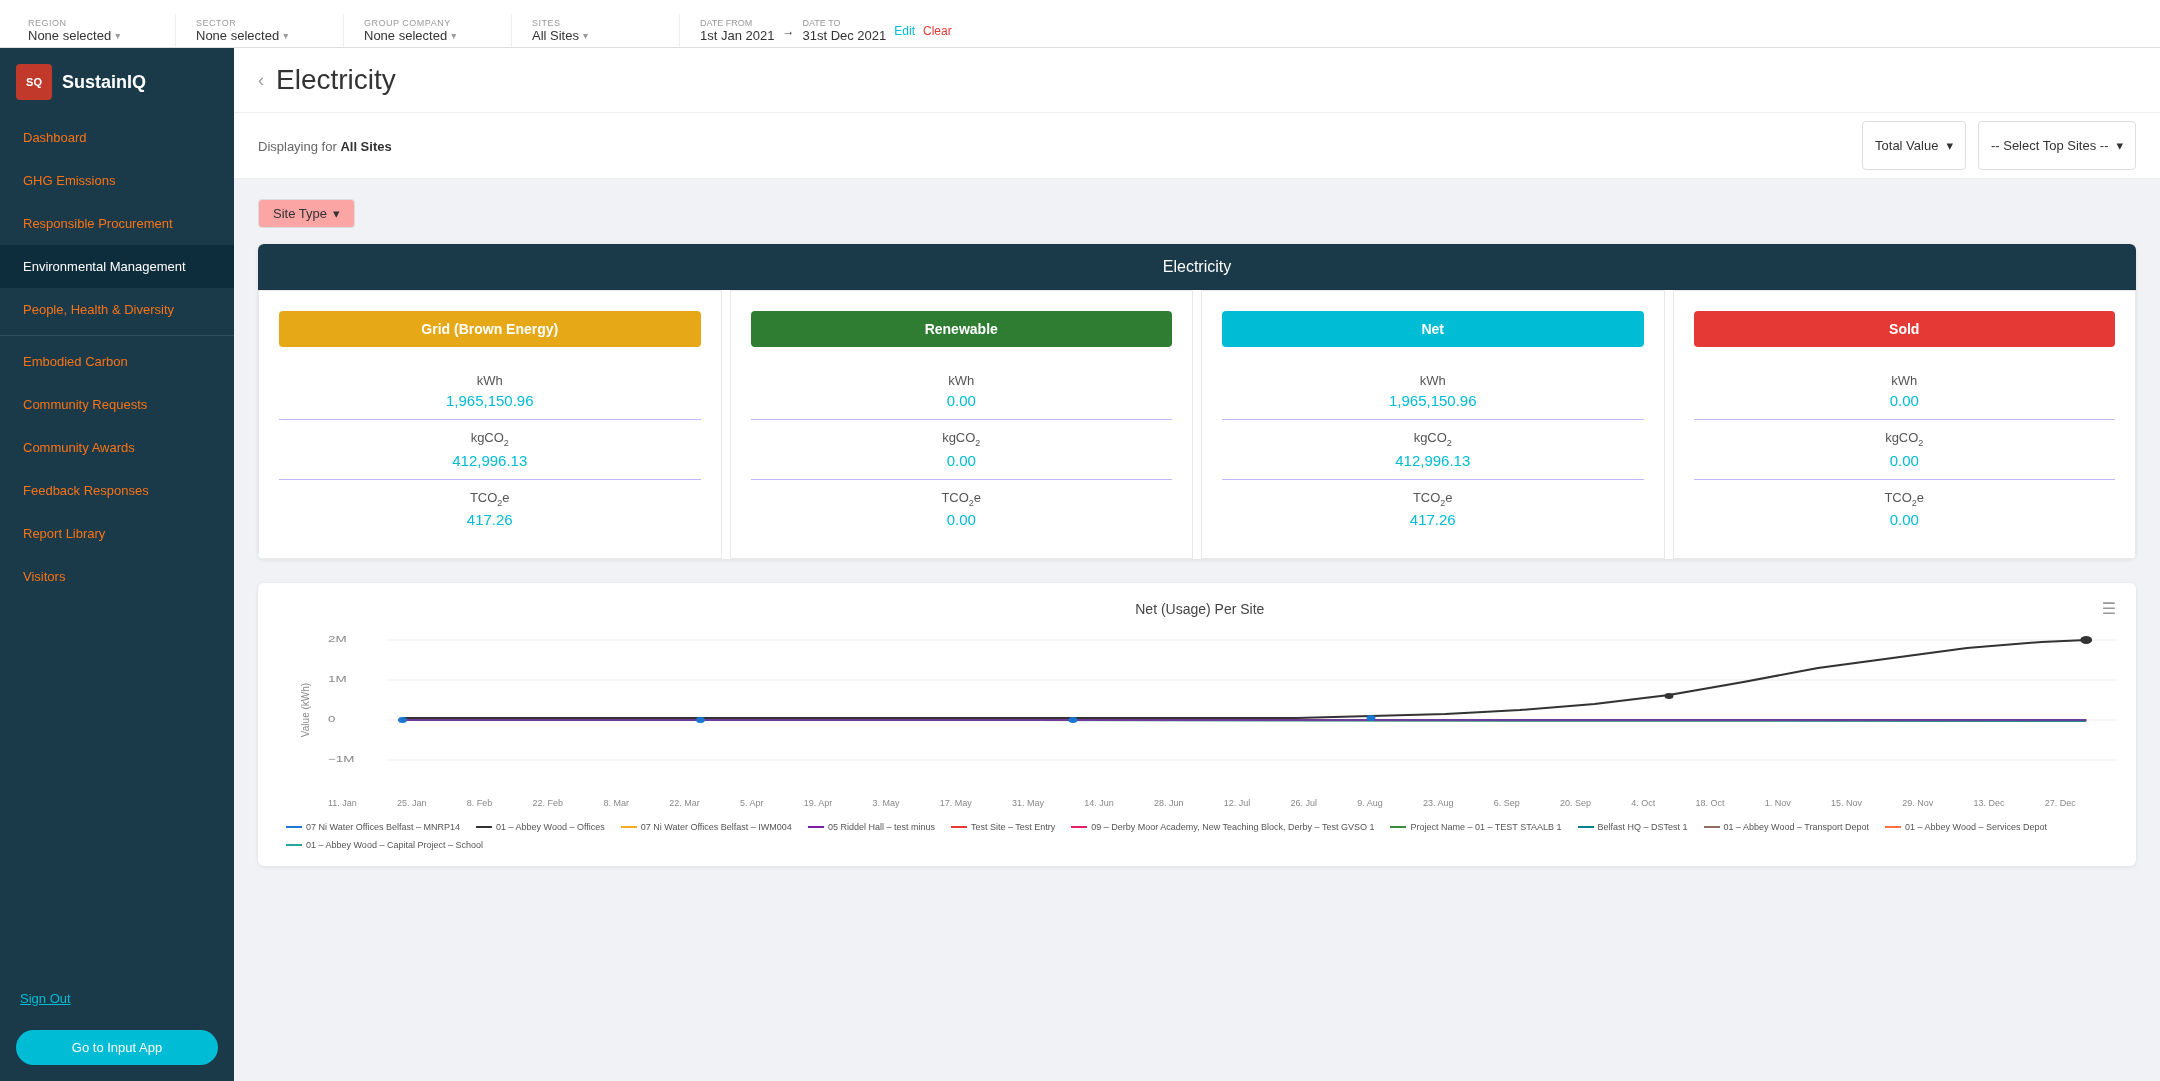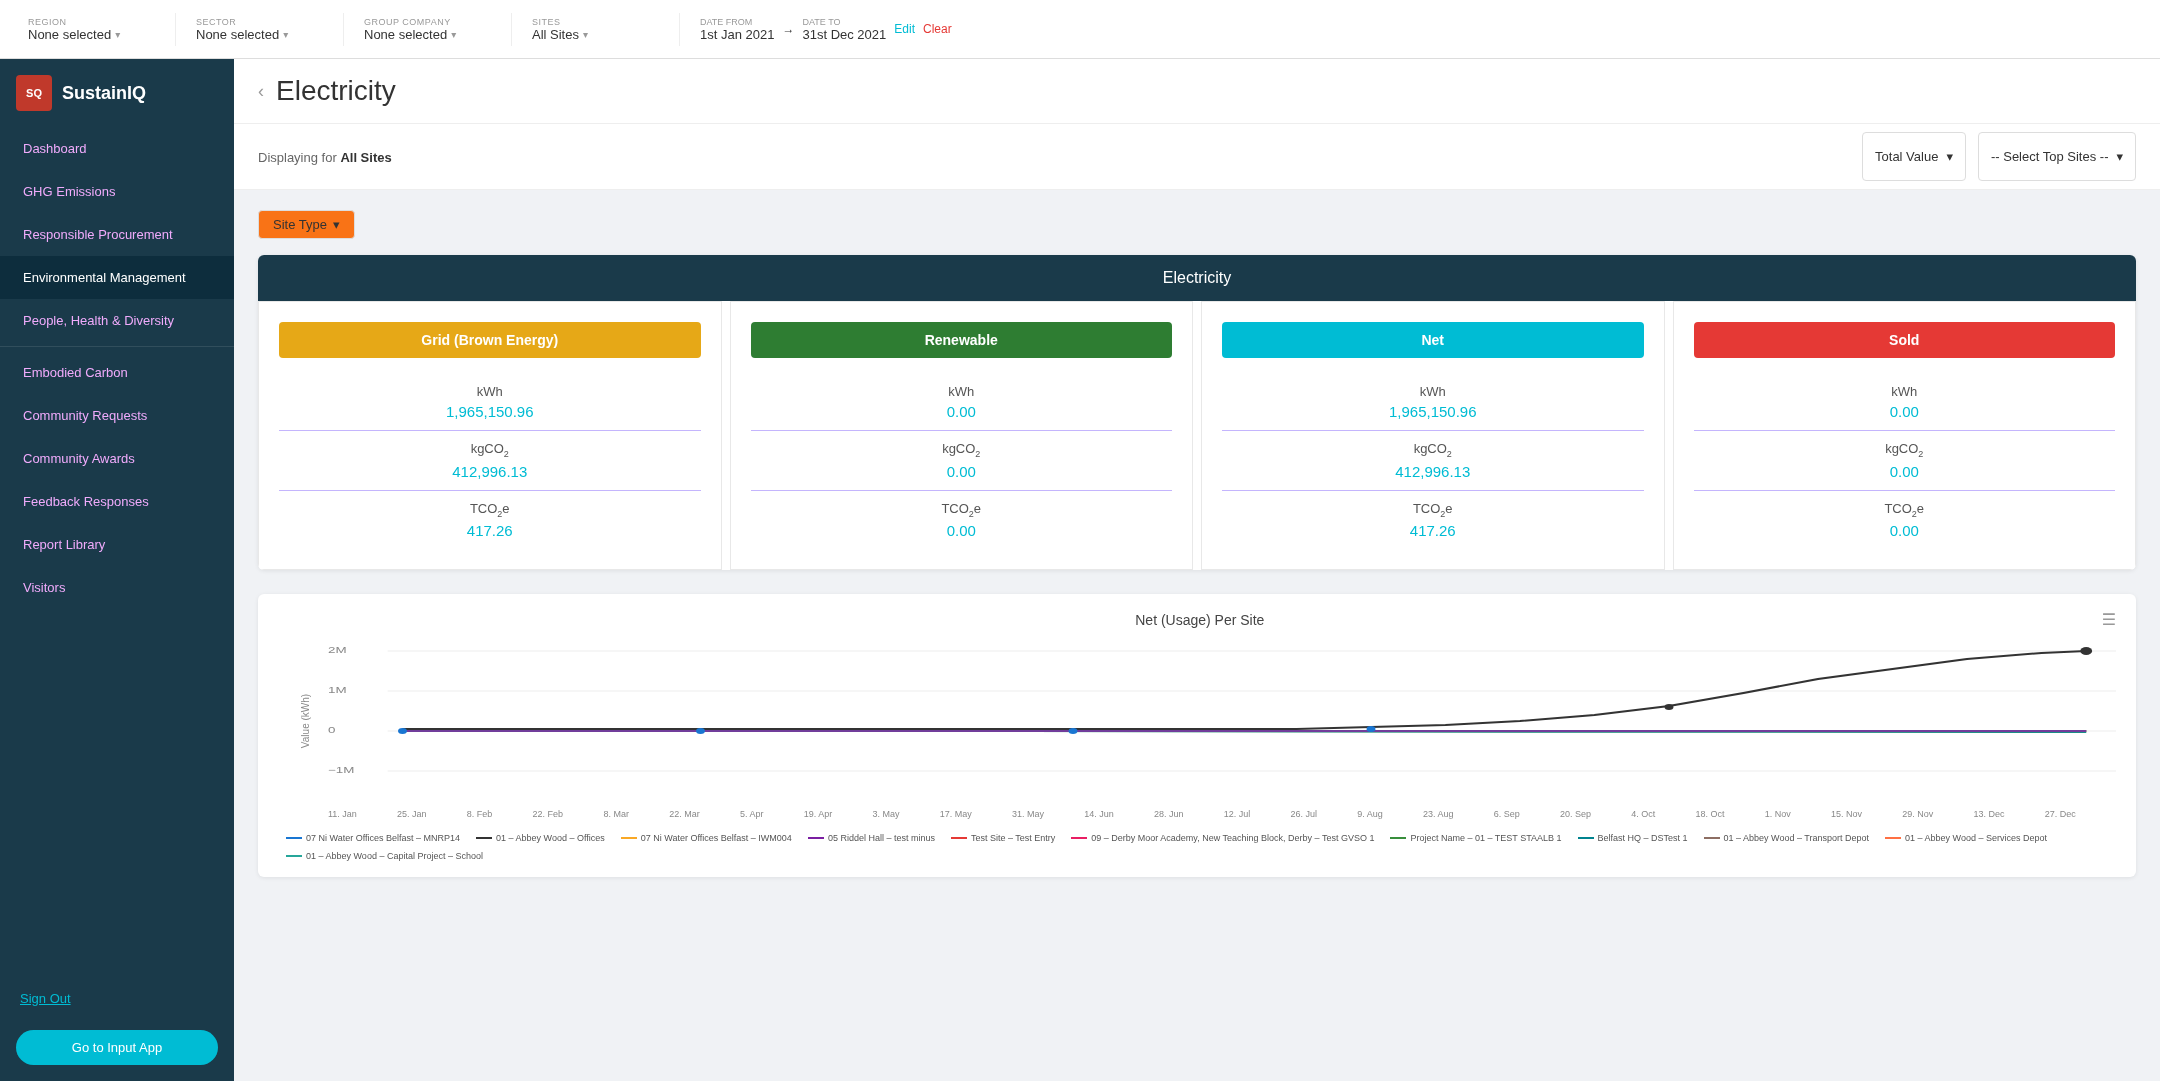--- a/index.html
+++ b/index.html
@@ -1,21 +1,21 @@
 <!DOCTYPE html>
 <html><head>
   <meta charset="utf-8">
   <style>
     * { box-sizing: border-box; margin: 0; padding: 0; }
     body { font-family: 'Segoe UI', Arial, sans-serif; background: #f0f2f5; display: flex; flex-direction: column; height: 100vh; overflow: hidden; }
 
     
     .top-bar {
-      display: flex; align-items: center; background: #fff; border-bottom: 1px solid #ddd;
-      padding: 0 16px; height: 59px; flex-shrink: 0; gap: 8px;
+      display: flex; align-items: flex-end; background: #fff; border-bottom: 1px solid #ddd;
+      padding: 0 16px; height: 48px; flex-shrink: 0; gap: 8px;
     }
     .filter-group { display: flex; flex-direction: column; min-width: 160px; padding: 4px 12px; border-right: 1px solid #eee; }
     .filter-group:last-of-type { border-right: none; }
     .filter-label { font-size: 9px; color: #999; text-transform: uppercase; letter-spacing: 0.5px; }
     .filter-select { display: flex; align-items: center; gap: 4px; font-size: 13px; color: #333; cursor: pointer; }
     .filter-select .chevron { color: #999; font-size: 10px; }
     .date-group { display: flex; align-items: center; gap: 8px; padding: 4px 12px; }
     .date-label { font-size: 9px; color: #999; text-transform: uppercase; }
     .date-value { font-size: 13px; color: #333; }
     .date-arrow { color: #333; font-size: 12px; }
@@ -29,21 +29,21 @@
     
     .sidebar {
       width: 234px; background: #1a3a4a; color: #fff; display: flex; flex-direction: column;
       flex-shrink: 0; overflow-y: auto;
     }
     .sidebar-logo { display: flex; align-items: center; gap: 10px; padding: 16px 16px; background: #1a3a4a; }
     .sidebar-logo-box { width: 36px; height: 36px; background: #c0392b; border-radius: 4px; display: flex; align-items: center; justify-content: center; font-size: 11px; color: #fff; font-weight: bold; }
     .sidebar-app-name { font-size: 18px; font-weight: 600; color: #fff; }
     .sidebar-nav { flex: 1; }
     .sidebar-item {
-      padding: 14px 20px; font-size: 13px; color: #f0abfc; cursor: pointer;
+      padding: 14px 20px; font-size: 13px; color: #f97316; cursor: pointer;
       border-left: 3px solid transparent; transition: background 0.2s;
     }
     .sidebar-item.section-active { background: #0d2d3d; color: #fff; font-weight: 500; }
     .sidebar-divider { height: 1px; background: rgba(255,255,255,0.1); margin: 4px 0; }
     .sidebar-signout { color: #00bcd4; font-size: 13px; cursor: pointer; text-decoration: underline; padding: 8px 20px; }
     .go-to-input-btn {
       background: #00bcd4; color: #fff; border: none; border-radius: 20px;
       padding: 10px 16px; font-size: 13px; cursor: pointer; width: 100%; margin-top: 8px;
     }
 
@@ -63,21 +63,21 @@
     .select-dropdown {
       border: 1px solid #ddd; background: #fff; padding: 16px 12px; border-radius: 4px;
       font-size: 13px; color: #333; cursor: pointer; display: flex; align-items: center; gap: 8px;
     }
 
     
     .content-area { padding: 20px 24px; }
 
     
     .filter-btn {
-      border: 1px solid #ddd; background: #f97316; padding: 6px 14px; border-radius: 4px;
+      border: 1px solid #ddd; background: #fca5a5; padding: 6px 14px; border-radius: 4px;
       font-size: 13px; color: #333; cursor: pointer; display: inline-flex; align-items: center; gap: 6px; margin-bottom: 16px;
     }
 
     
     .electricity-panel { background: #fff; border-radius: 6px; overflow: hidden; box-shadow: 0 1px 4px rgba(0,0,0,0.08); margin-bottom: 24px; }
     .panel-header { background: #1a3a4a; color: #fff; text-align: center; padding: 14px; font-size: 16px; font-weight: 500; }
 
     .cards-row { display: grid; grid-template-columns: repeat(4, 1fr); gap: 8px; }
     .energy-card { border: 1px solid #e8e8e8; padding: 20px; text-align: center; background: #fff; }
     .card-header-bar { border-radius: 4px; padding: 10px; color: #fff; font-size: 14px; font-weight: 600; margin-bottom: 16px; }

